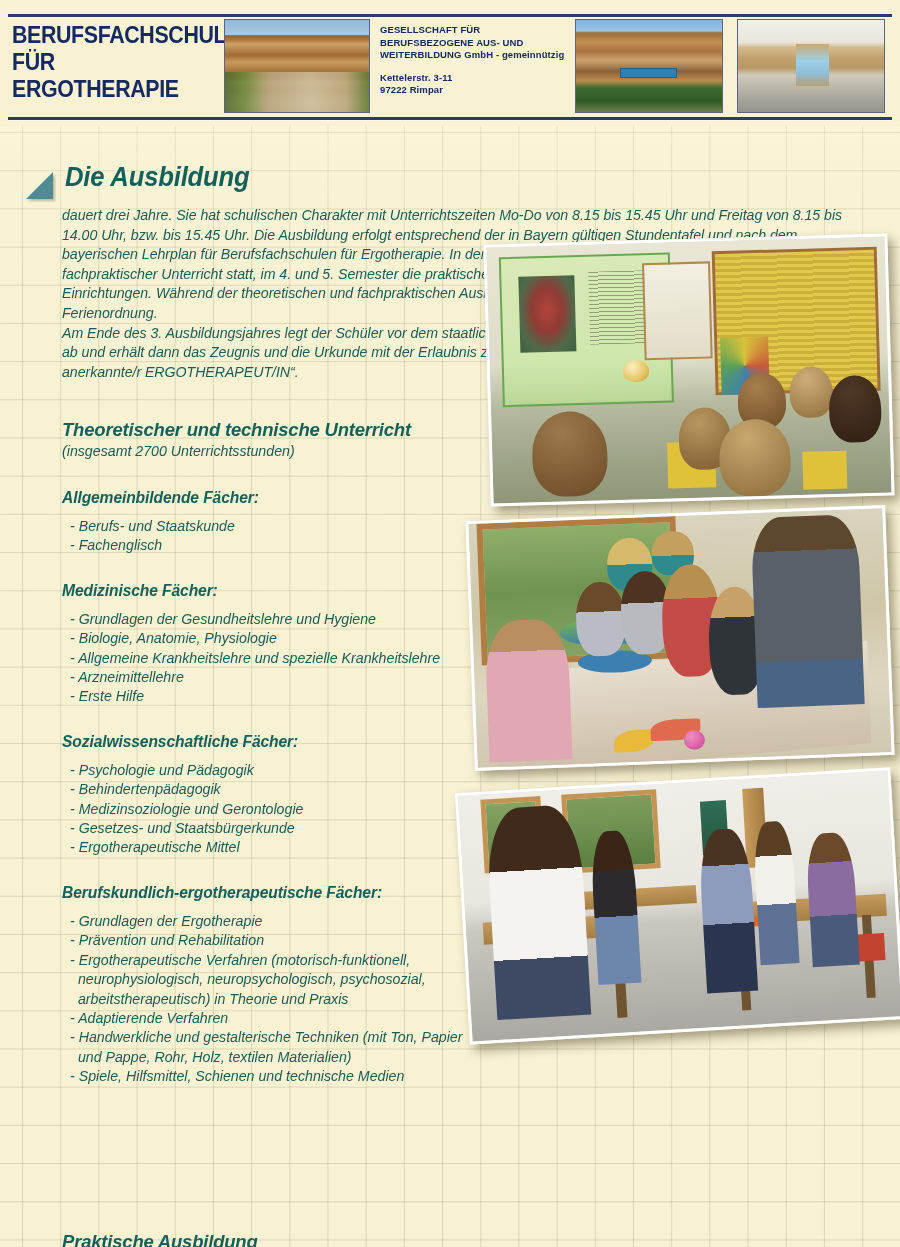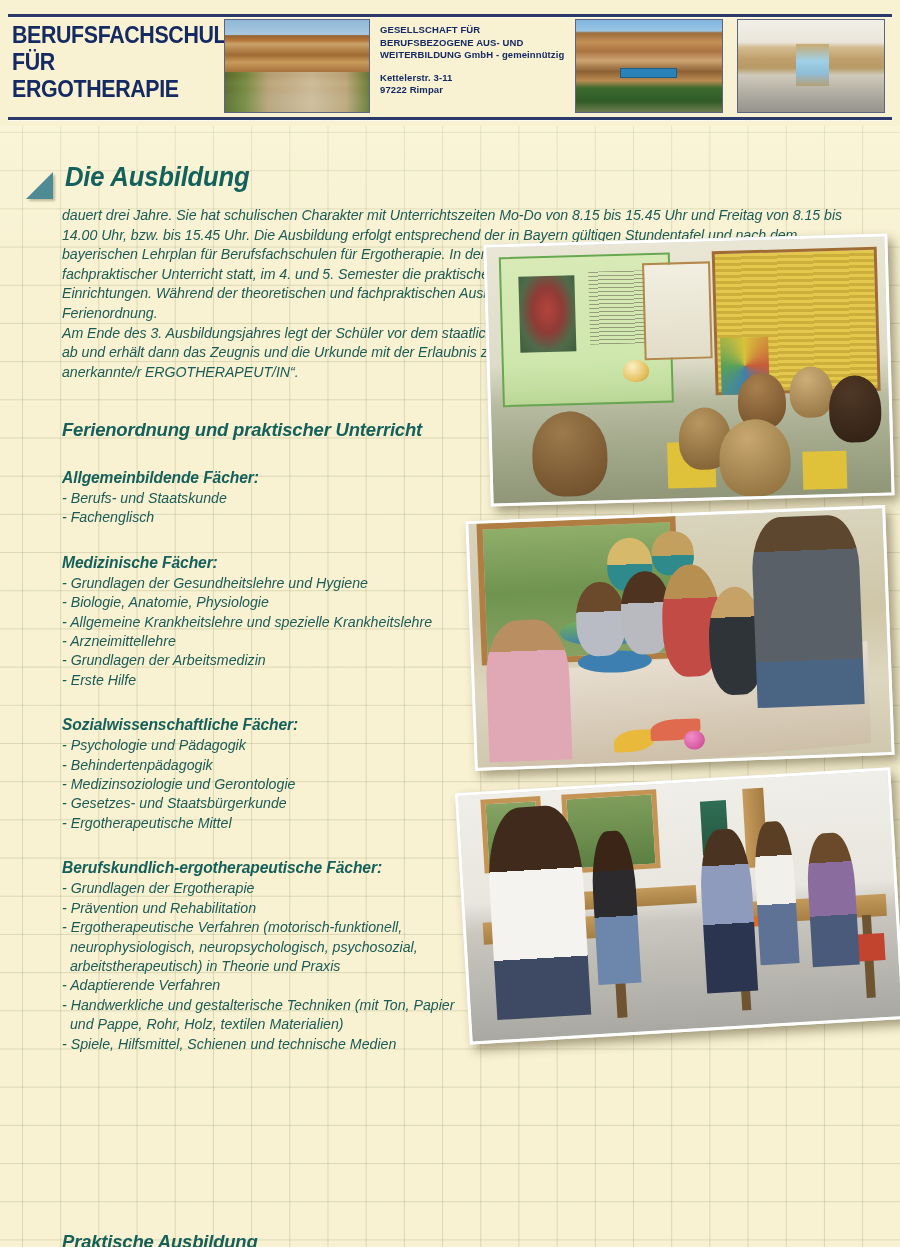--- a/index.html
+++ b/index.html
@@ -231,21 +231,21 @@
     margin-top: 1px;
   }
   .grp { margin-top: 24px; }
   .grp-title {
     font-size: 15.6px;
     font-weight: bold;
     color: #15605b;
     line-height: 22px;
     letter-spacing: -0.1px;
   }
-  .grp ul { list-style: none; margin: 0; padding: 0; }
+  .grp ul { list-style: none; margin: 8px; padding: 0; }
   .grp li {
     font-size: 14.2px;
     line-height: 19.4px;
     color: #1b5b56;
     white-space: pre-wrap;
   }
 
   #practical {
     position: absolute;
     left: 62px;
@@ -487,38 +487,38 @@
       <div id="page-title">Die Ausbildung</div>
     </div>
 
     <div id="intro">
       <p>dauert drei Jahre. Sie hat schulischen Charakter mit Unterrichtszeiten Mo-Do von 8.15 bis 15.45 Uhr und Freitag von 8.15 bis 14.00 Uhr, bzw. bis 15.45 Uhr. Die Ausbildung erfolgt entsprechend der in Bayern gültigen Stundentafel und nach dem bayerischen Lehrplan für Berufsfachschulen für Ergotherapie. In den ersten eineinhalb Jahren findet theoretischer und fachpraktischer Unterricht statt, im 4. und 5. Semester die praktische Ausbildung in von der Schule zur Verfügung gestellten Einrichtungen. Während der theoretischen und fachpraktischen Ausbildung an der Schule gilt die allgemeine bayerische Ferienordnung.</p>
       <p>Am Ende des 3. Ausbildungsjahres legt der Schüler vor dem staatlichen Prüfungsausschuss die staatliche Abschlussprüfung ab und erhält dann das Zeugnis und die Urkunde mit der Erlaubnis zur Führung der Berufsbezeichnung „staatlich anerkannte/r ERGOTHERAPEUT/IN“.</p>
     </div>
 
     <div id="subjects">
       <div class="block">
-        <div class="sec-title">Ferienordnung und praktischer Unterricht</div>
+        <div class="sec-title">Theoretischer und technische Unterricht</div>
+        <div class="sec-sub">(insgesamt 2700 Unterrichtsstunden)</div>
       </div>
       <div id="theory-groups">
           <div class="grp">
             <div class="grp-title">Allgemeinbildende Fächer:</div>
             <ul>
               <li>- Berufs- und Staatskunde</li>
               <li>- Fachenglisch</li>
             </ul>
           </div>
           <div class="grp">
             <div class="grp-title">Medizinische Fächer:</div>
             <ul>
               <li>- Grundlagen der Gesundheitslehre und Hygiene</li>
               <li>- Biologie, Anatomie, Physiologie</li>
               <li>- Allgemeine Krankheitslehre und spezielle Krankheitslehre</li>
               <li>- Arzneimittellehre</li>
-              <li>- Grundlagen der Arbeitsmedizin</li>
               <li>- Erste Hilfe</li>
             </ul>
           </div>
           <div class="grp">
             <div class="grp-title">Sozialwissenschaftliche Fächer:</div>
             <ul>
               <li>- Psychologie und Pädagogik</li>
               <li>- Behindertenpädagogik</li>
               <li>- Medizinsoziologie und Gerontologie</li>
               <li>- Gesetzes- und Staatsbürgerkunde</li>

